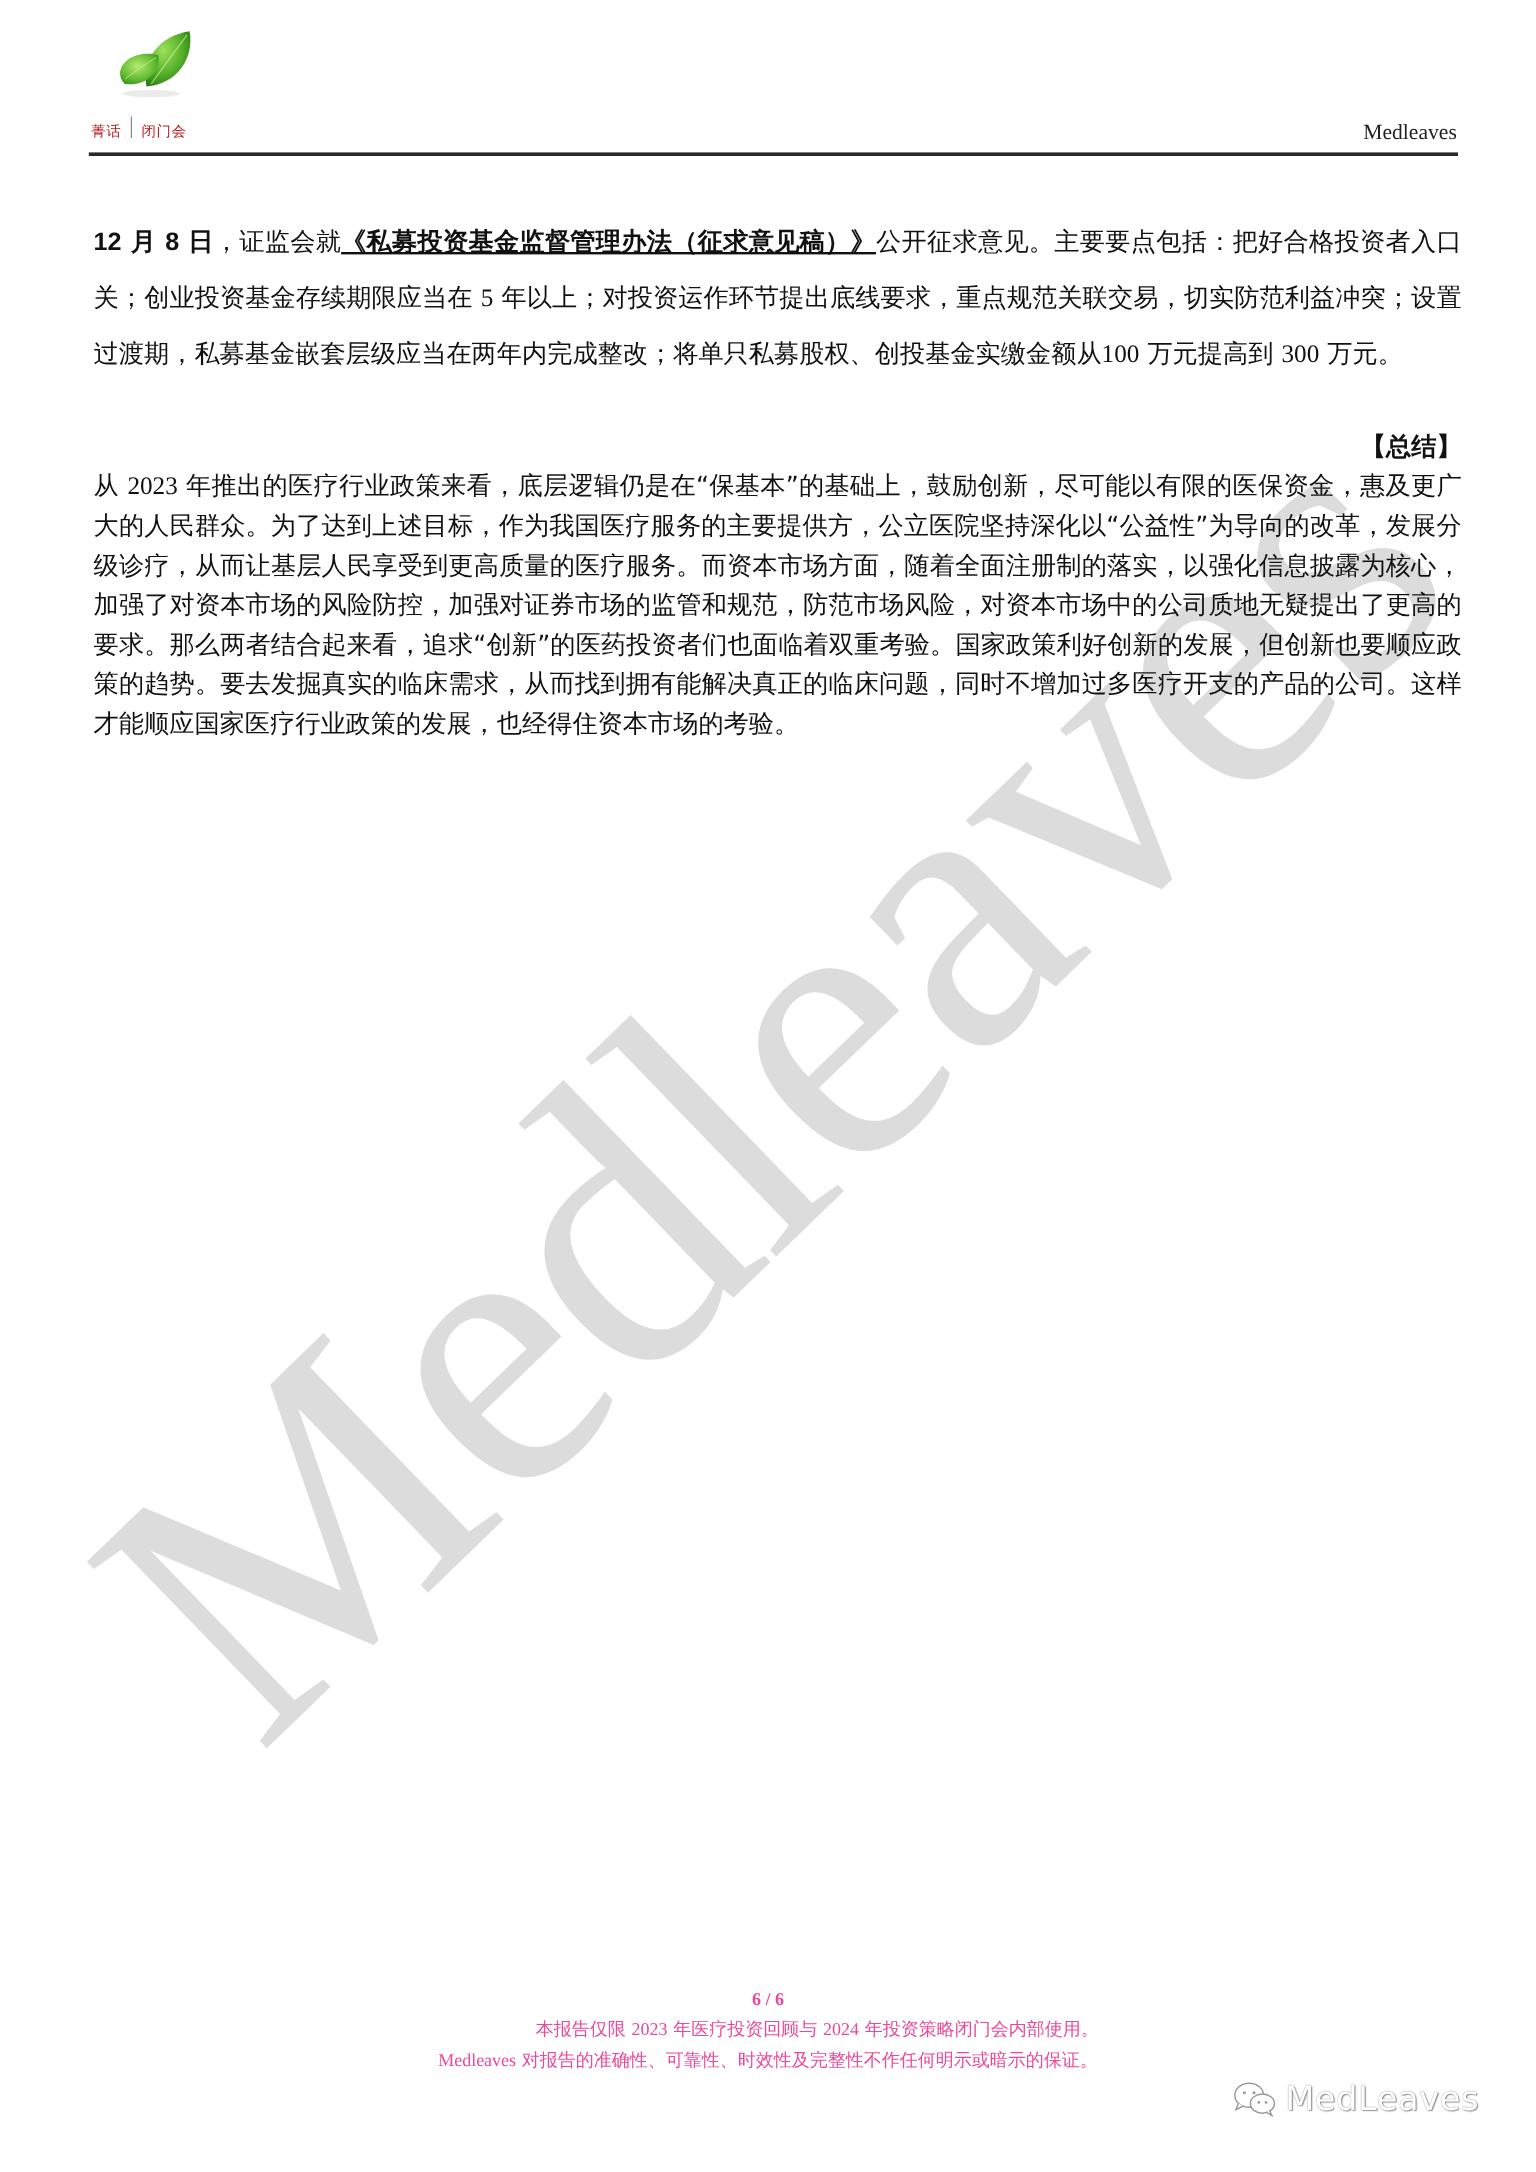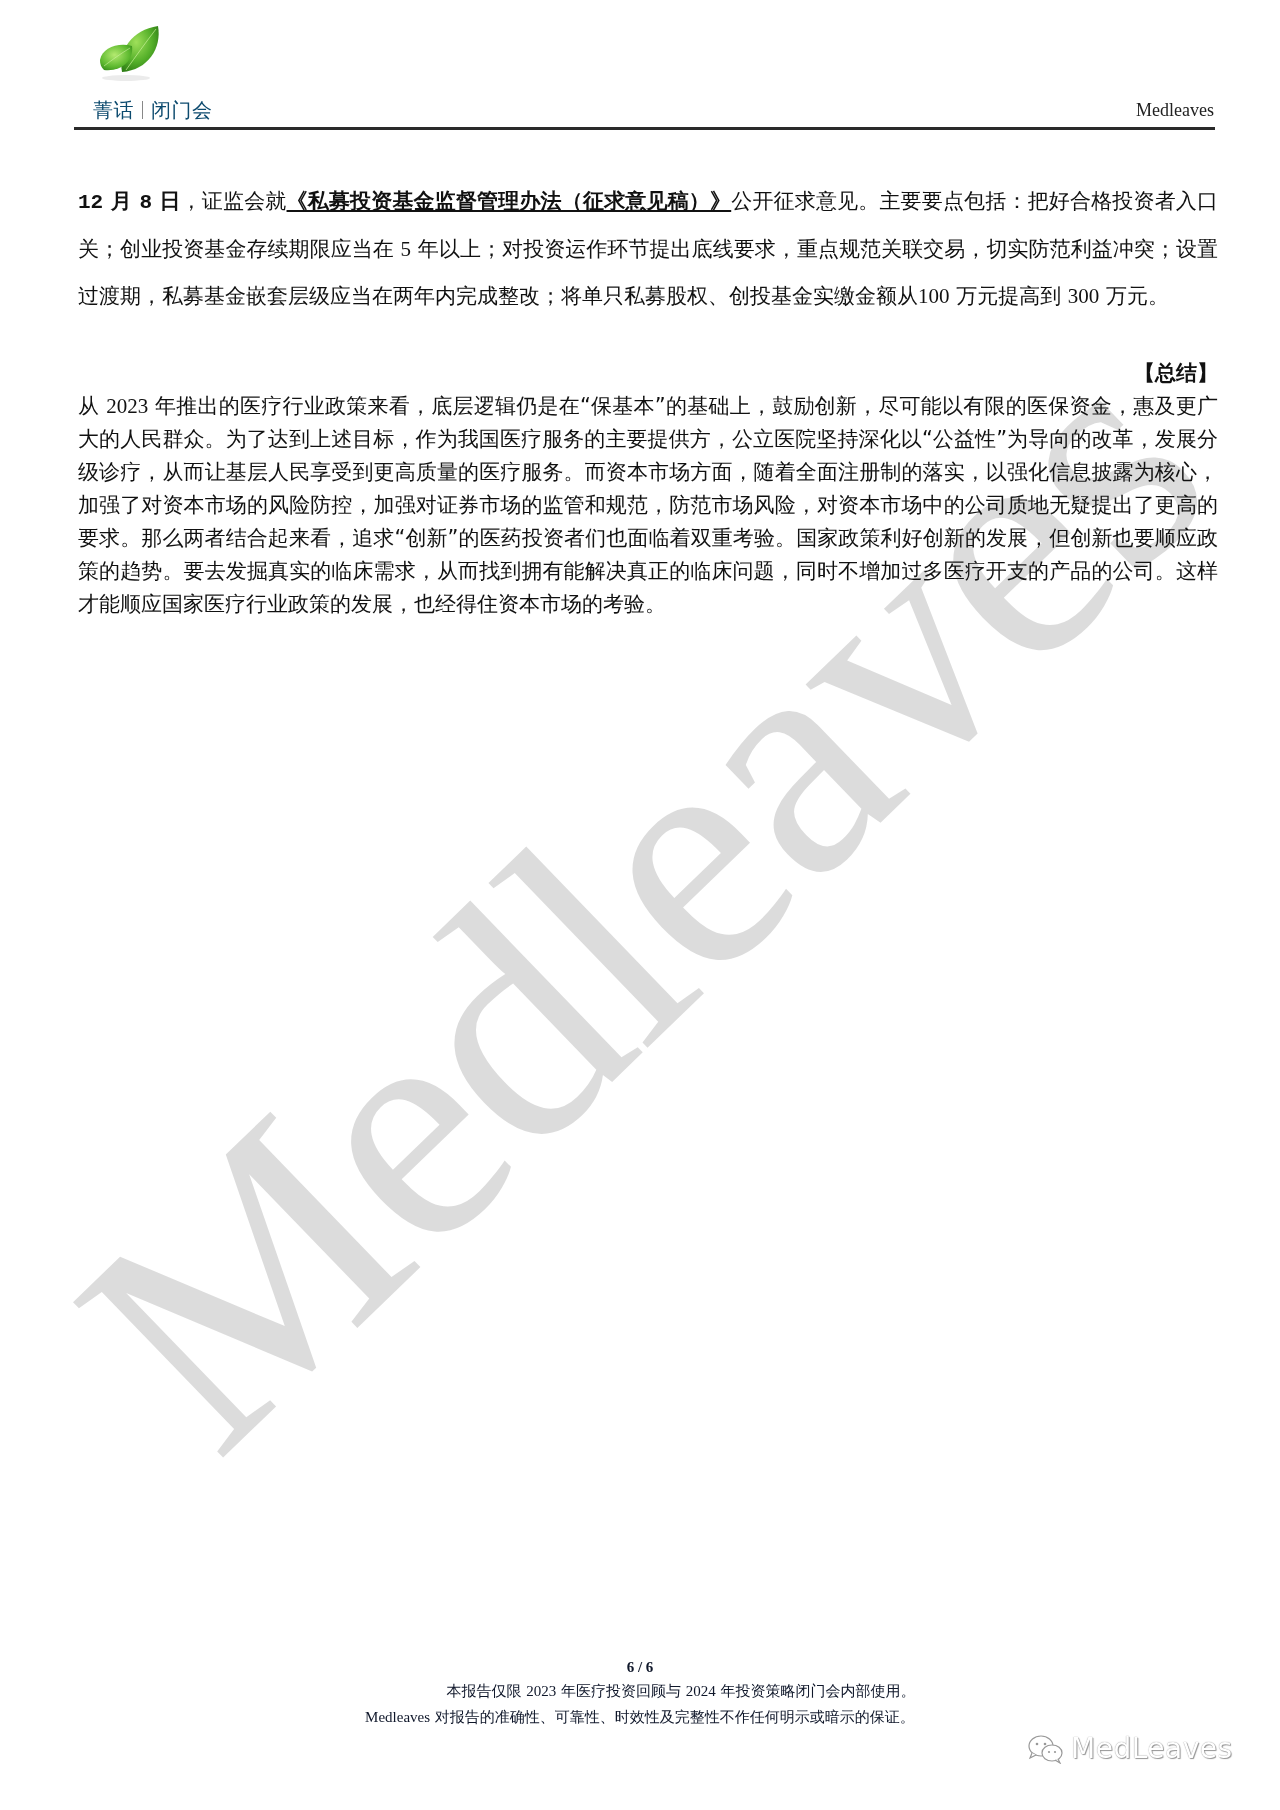--- a/index.html
+++ b/index.html
@@ -2,42 +2,42 @@
 <html><head>
 <meta charset="utf-8">
 <style>
   html, body { margin: 0; padding: 0; background: #ffffff; }
   body { width: 1280px; height: 1810px; position: relative; overflow: hidden;
          font-family: "DejaVu Sans", "Liberation Sans", sans-serif; color: #111; }
   .page { position: absolute; left: 0; top: 0; width: 1280px; height: 1810px; }
 
   
   .logo { position: absolute; left: 92px; top: 20px; width: 76px; height: 64px; }
-  .header-left { position: absolute; left: 93px; top: 97px; font-size: 20px; color: #0c4a6e; letter-spacing: 0.5px; }
+  .header-left { position: absolute; left: 76px; top: 97px; font-size: 12px; color: #b91c1c; letter-spacing: 0.5px; }
   .header-left .sep { display: inline-block; width: 1px; height: 18px; background: #888; margin: 0 8px; vertical-align: -2px; }
   .header-right { position: absolute; right: 66px; top: 100px; font-family: "Liberation Serif", "DejaVu Serif", serif; font-size: 18px; color: #222; }
   .header-rule { position: absolute; left: 74px; width: 1141px; top: 127px; height: 3px; background: #2a2a2a; }
 
   
   .content { position: absolute; left: 78px; top: 178px; width: 1140px; }
   .para { font-size: 21px; line-height: 47px; margin: 0 0 26px 0; text-align: justify; text-justify: inter-ideograph; }
   .para .date { font-weight: bold; }
-  .para .date .num { font-family: Liberation Mono, monospace; }
+  .para .date .num { font-family: Liberation Sans, sans-serif; }
   .para .doc-title { font-weight: bold; text-decoration: underline; }
   .num-inline { font-family: "Liberation Serif", "DejaVu Serif", serif; }
   .section-heading { font-size: 21px; font-weight: bold; line-height: 34px; margin: 10px 0 0 0; }
   .summary { font-size: 21px; line-height: 33px; margin: 0; text-align: justify; }
 
   
   .watermark { position: absolute; left: 640px; top: 900px; transform: translate(-50%, -50%) rotate(-44deg);
                font-family: "Liberation Serif", "DejaVu Serif", serif; font-size: 330px; color: rgba(150,150,150,0.33);
                white-space: nowrap; pointer-events: none; letter-spacing: -4px; }
 
   
-  .footer { position: absolute; left: 0; width: 1280px; text-align: center; color: #0f172a; }
+  .footer { position: absolute; left: 0; width: 1280px; text-align: center; color: #ec4899; }
   .page-num { top: 1659px; font-family: "Liberation Serif", "DejaVu Serif", serif; font-weight: bold; font-size: 15px; }
   .footer-line1 { top: 1682px; font-size: 15px; margin-left: 41px; }
   .footer-line2 { top: 1708px; font-size: 15px; }
   .footer .serif { font-family: "Liberation Serif", "DejaVu Serif", serif; }
 
   .wechat { position: absolute; left: 1027px; top: 1732px; display: flex; align-items: center; gap: 6px; }
   .wechat-text { font-family: "DejaVu Sans", "Liberation Sans", sans-serif; font-size: 28px; color: #fff;
                  text-shadow: 0 0 1px #777, 1px 1px 1px #999; letter-spacing: 0.5px; }
 </style>
 </head>

